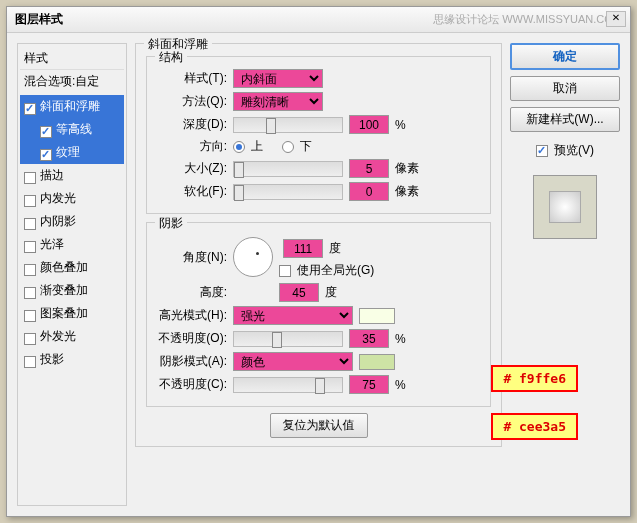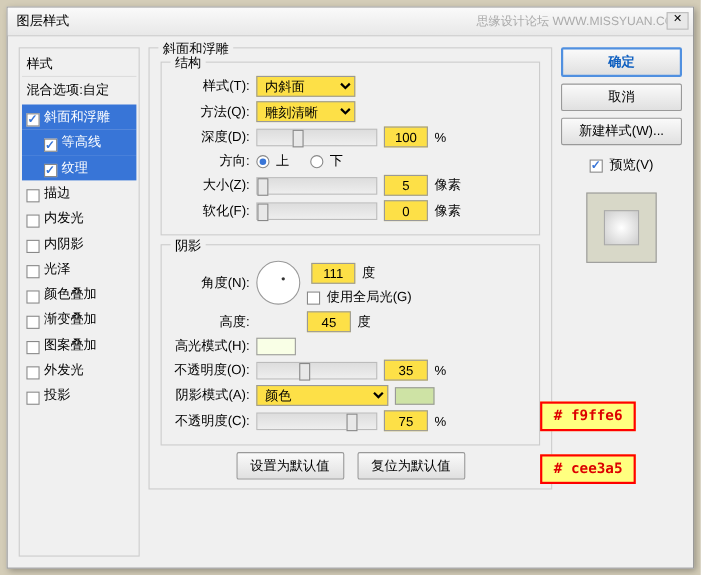--- a/index.html
+++ b/index.html
@@ -1,38 +1,38 @@
 <!DOCTYPE html>
 <html><head>
 <meta charset="utf-8">
 <style>
 *{box-sizing:border-box;margin:0;padding:0;font-family:"Microsoft YaHei","SimSun",sans-serif;font-size:12px}
 body{background:#d4cdb8;padding:6px}
 .window{background:#f0f0f0;border:1px solid #999;box-shadow:2px 2px 6px rgba(0,0,0,0.3);width:625px;height:511px;position:relative}
 .titlebar{background:linear-gradient(#fafafa,#e8e8e8);border-bottom:1px solid #ccc;padding:4px 8px;display:flex;justify-content:space-between;align-items:center}
-.titlebar .title{font-weight:normal}
+.titlebar .title{font-weight:bold}
 .titlebar .watermark{color:#aaa;font-size:11px}
 .close-btn{width:20px;height:16px;background:#e8e8e8;border:1px solid #bbb;text-align:center;line-height:12px;font-size:10px;cursor:pointer;position:absolute;right:4px;top:4px}
 .body{display:flex;padding:10px;gap:8px;height:calc(100% - 26px)}
 .left-panel{width:110px}
 .styles-box{border:1px solid #ccc;padding:4px 2px;height:100%}
 .styles-title{padding:2px 4px;border-bottom:1px solid #ddd}
 .styles-list{padding:2px 0}
 .style-item{padding:3px 4px;display:flex;align-items:flex-end;gap:4px;cursor:pointer}
 .style-item.selected{background:#3875d7;color:#fff}
 .style-item.indent{padding-left:20px}
 .chk{width:12px;height:12px;border:1px solid #888;background:#fff;display:inline-block;position:relative}
 .chk.checked::after{content:"✓";position:absolute;left:0;top:-2px;color:#3875d7;font-size:11px;font-weight:bold}
 .style-item.selected .chk.checked::after{color:#3875d7}
 .center-panel{flex:1;display:flex;flex-direction:column;gap:6px}
 .fieldset{border:1px solid #ccc;padding:8px 10px;position:relative}
 .fieldset>.legend{position:absolute;top:-8px;left:8px;background:#f0f0f0;padding:0 4px}
 .row{display:flex;align-items:center;margin:4px 0;gap:6px}
 .row .lbl{width:70px;text-align:right}
-select,input[type=text]{border:1px solid #999;background:#fde047;padding:1px 3px;height:19px}
+select,input[type=text]{border:1px solid #999;background:#ec4899;padding:1px 3px;height:19px}
 select{width:90px}
 .slider{flex:1;max-width:110px;height:16px;background:linear-gradient(#ddd,#eee);border:1px solid #bbb;position:relative}
 .slider::after{content:"";position:absolute;width:8px;height:14px;background:#e8e8e8;border:1px solid #888;top:0}
 .slider.p30::after{left:30%}.slider.p0::after{left:0}.slider.p35::after{left:35%}.slider.p75::after{left:75%}
 .num{width:40px;text-align:center}
 .radio{width:12px;height:12px;border:1px solid #888;border-radius:50%;background:#fff;display:inline-block;position:relative}
 .radio.checked::after{content:"";position:absolute;width:6px;height:6px;background:#3875d7;border-radius:50%;left:2px;top:2px}
 .angle-circle{width:40px;height:40px;border:1px solid #999;border-radius:50%;background:#fff;position:relative}
 .angle-circle::after{content:"";position:absolute;width:3px;height:3px;background:#333;border-radius:50%;left:22px;top:14px}
 .contour{width:36px;height:20px;border:1px solid #999;background:linear-gradient(135deg,#fff 50%,#888 50%)}
@@ -166,20 +166,21 @@
             </div>
           </div>
           <div class="row">
               <span class="lbl">高度:</span>
               <div style="width:40px"></div>
               <input type="text" class="num" value="45" style="">
               <span>度</span>
             </div>
           <div class="row">
               <span class="lbl">高光模式(H):</span>
+              <select style="width:120px"><option>强光</option></select>
               <div class="swatch" style="background:#f9ffe6"></div>
             </div>
           <div class="row">
               <span class="lbl">不透明度(O):</span>
               <div class="slider p35"></div>
               <input type="text" class="num" value="35" style="">
               <span>%</span>
             </div>
           <div class="row">
               <span class="lbl">阴影模式(A):</span>
@@ -187,21 +188,20 @@
               <div class="swatch" style="background:#cee3a5"></div>
             </div>
           <div class="row">
               <span class="lbl">不透明度(C):</span>
               <div class="slider p75"></div>
               <input type="text" class="num" value="75" style="">
               <span>%</span>
             </div>
         </div>
         <div class="btn-row">
-          <button class="btn">设置为默认值</button>
           <button class="btn">复位为默认值</button>
         </div>
       </div>
     </div>
 
     <div class="right-panel">
       <button class="btn btn-primary">确定</button>
       <button class="btn">取消</button>
       <button class="btn">新建样式(W)...</button>
       <div class="row" style="justify-content:center">

